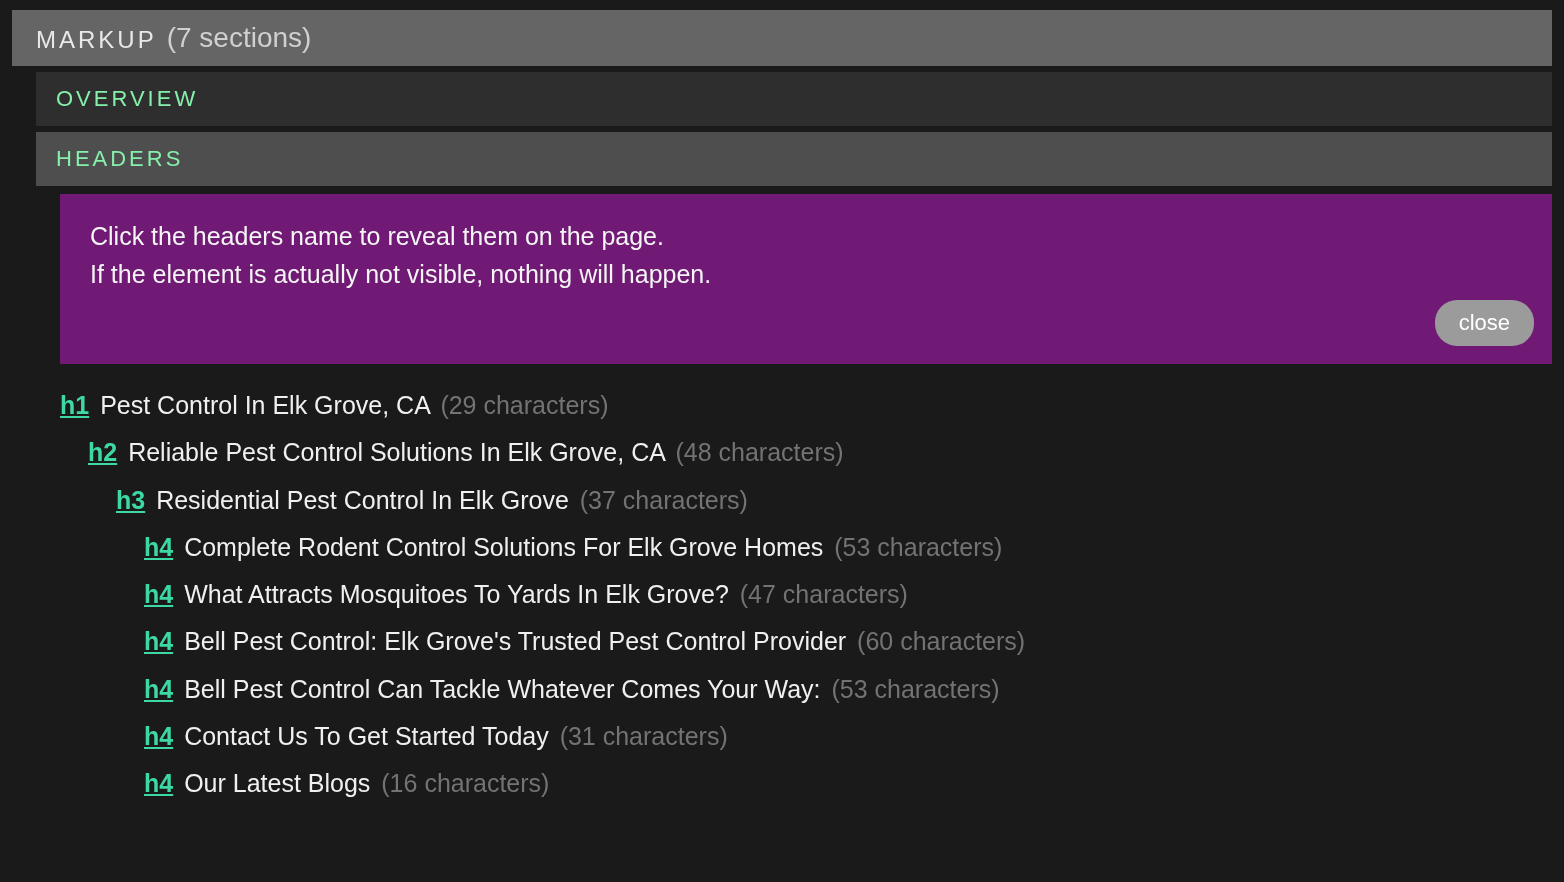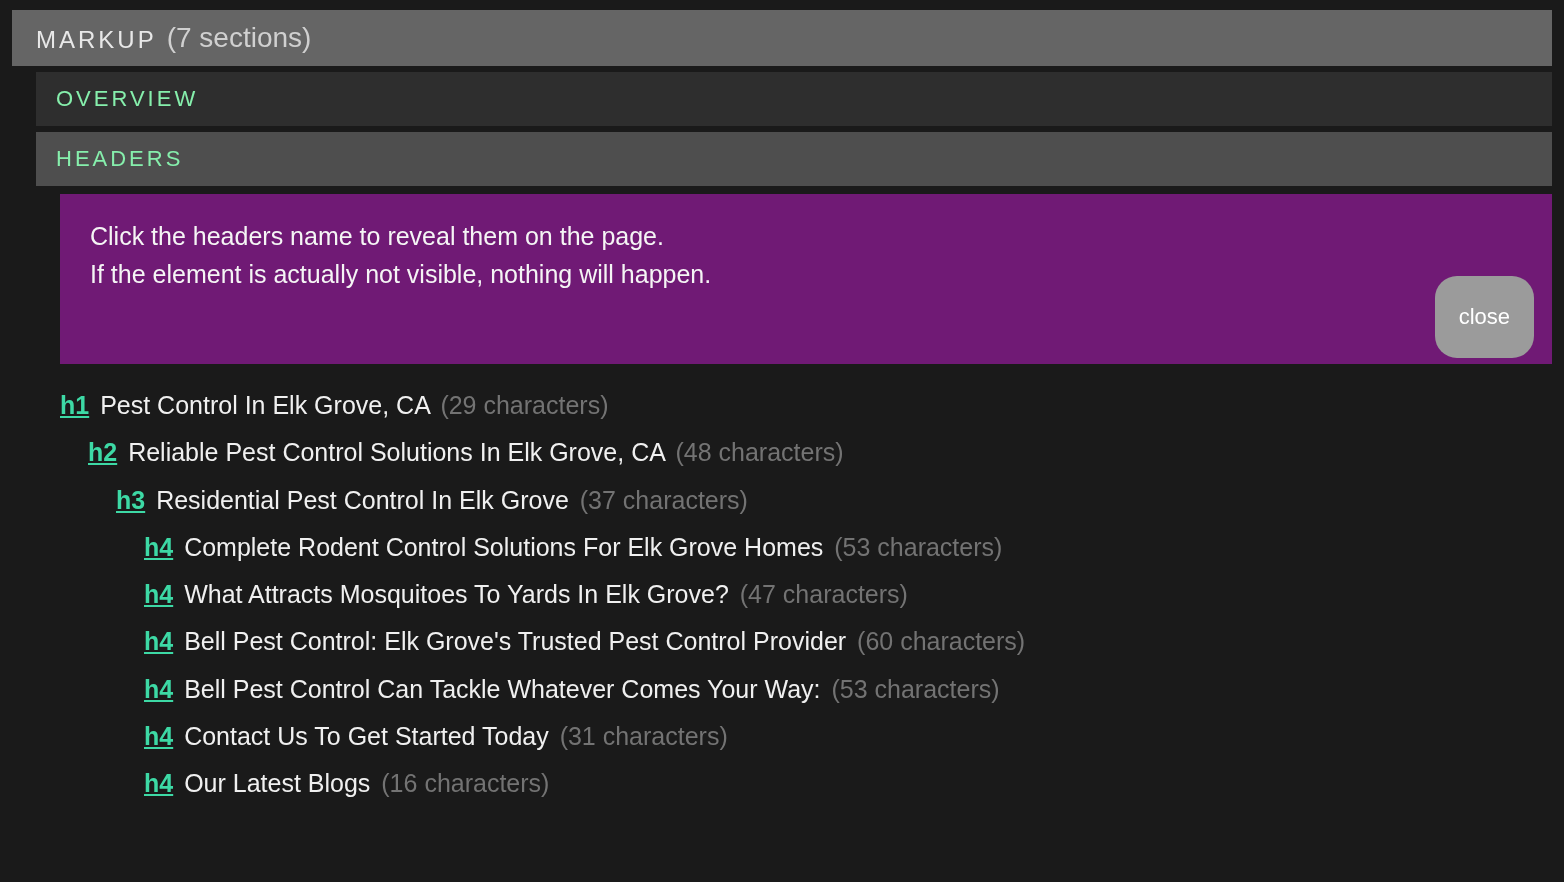--- a/index.html
+++ b/index.html
@@ -53,25 +53,25 @@
       min-height: 170px;
     }
     .info-box .info-text {
       color: #f5f5f5;
       font-size: 25px;
       line-height: 1.5;
     }
     .close-btn {
       position: absolute;
       right: 18px;
-      bottom: 6px;
+      bottom: 18px;
       background: #9b9b9b;
       color: #ffffff;
       border: none;
-      padding: 28px 24px;
+      padding: 10px 24px;
       border-radius: 22px;
       font-size: 22px;
       cursor: pointer;
     }
     .headers-list {
       margin: 0 12px 0 60px;
       font-size: 25px;
       line-height: 1.65;
     }
     .header-row {

